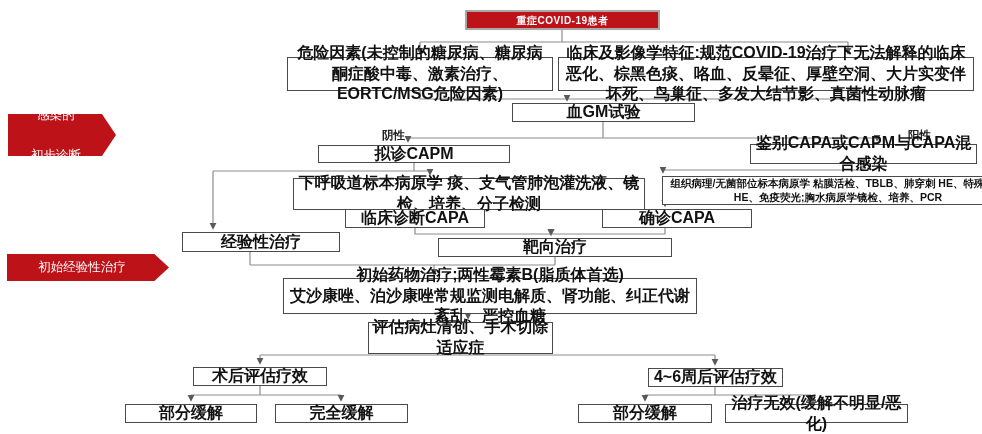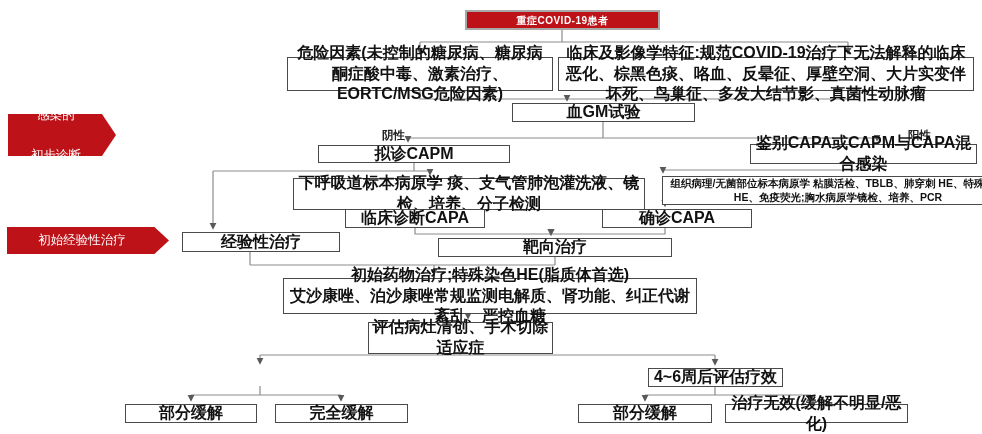--- a/index.html
+++ b/index.html
@@ -25,21 +25,21 @@
     position:absolute;font-weight:bold;font-size:11.5px;color:#222;padding-left:20px;
   }
   .stage-label{
     position:absolute;box-sizing:border-box;background:var(--accent-red,#be1219);color:#fff;
     display:flex;flex-direction:column;align-items:center;justify-content:center;
     text-align:center;font-weight:normal;font-size:12.5px;line-height:1.35;
     clip-path:polygon(0 0,87% 0,100% 50%,87% 100%,0 100%);
     padding-right:12px;
     gap:23px;
   }
-  .stage-label.one-line{clip-path:polygon(0 0,91% 0,100% 50%,91% 100%,0 100%);}
+  .stage-label.one-line{clip-path:polygon(0 0,91% 0,100% 50%,91% 100%,0 100%);margin-top:27px;}
 </style>
 </head>
 <body>
 
 <div class="stage">
 
   <svg class="connectors" viewBox="0 0 982 434">
     <defs>
       <marker id="arrow" markerWidth="8" markerHeight="8" refX="4.5" refY="3" orient="auto">
         <path d="M0,0 L6,3 L0,6 z" style="fill:var(--arrowhead,#595959);stroke:none"></path>
@@ -111,26 +111,27 @@
   <div class="node" style="left:249px;top:178px;width:352px;height:32px;margin-left:44px;">下呼吸道标本病原学 痰、支气管肺泡灌洗液、镜检、培养、分子检测</div>
   <div class="node small" style="left:625px;top:176px;width:352px;height:29px;">组织病理/无菌部位标本病原学 粘膜活检、TBLB、肺穿刺 HE、特殊染色HE、免疫荧光;胸水病原学镜检、培养、PCR</div>
 
   <div class="node" style="left:345px;top:209px;width:140px;height:19px;">临床诊断CAPA</div>
   <div class="node" style="left:602px;top:209px;width:150px;height:19px;">确诊CAPA</div>
 
   <div class="node" style="left:182px;top:232px;width:158px;height:20px;">经验性治疗</div>
   <div class="node" style="left:438px;top:238px;width:234px;height:19px;">靶向治疗</div>
 
   <div class="node" style="left:283px;top:278px;width:414px;height:36px;">
-    <div>初始药物治疗;特殊染色HE(脂质体首选)</div>
+    <div>初始药物治疗;两性霉素B(脂质体首选)</div>
     <div>艾沙康唑、泊沙康唑常规监测电解质、肾功能、纠正代谢紊乱、严控血糖</div>
   </div>
 
   <div class="node" style="left:368px;top:322px;width:185px;height:32px;">评估病灶清创、手术切除适应症</div>
 
+  <div class="node" style="left:193px;top:367px;width:134px;height:19px;">术后评估疗效</div>
   <div class="node" style="left:648px;top:368px;width:135px;height:19px;">4~6周后评估疗效</div>
 
   <div class="node" style="left:125px;top:404px;width:132px;height:19px;">部分缓解</div>
   <div class="node" style="left:275px;top:404px;width:133px;height:19px;">完全缓解</div>
   <div class="node" style="left:578px;top:404px;width:134px;height:19px;">部分缓解</div>
   <div class="node" style="left:725px;top:404px;width:183px;height:19px;">治疗无效(缓解不明显/恶化)</div>
 
 </div>
 
 </body></html>

